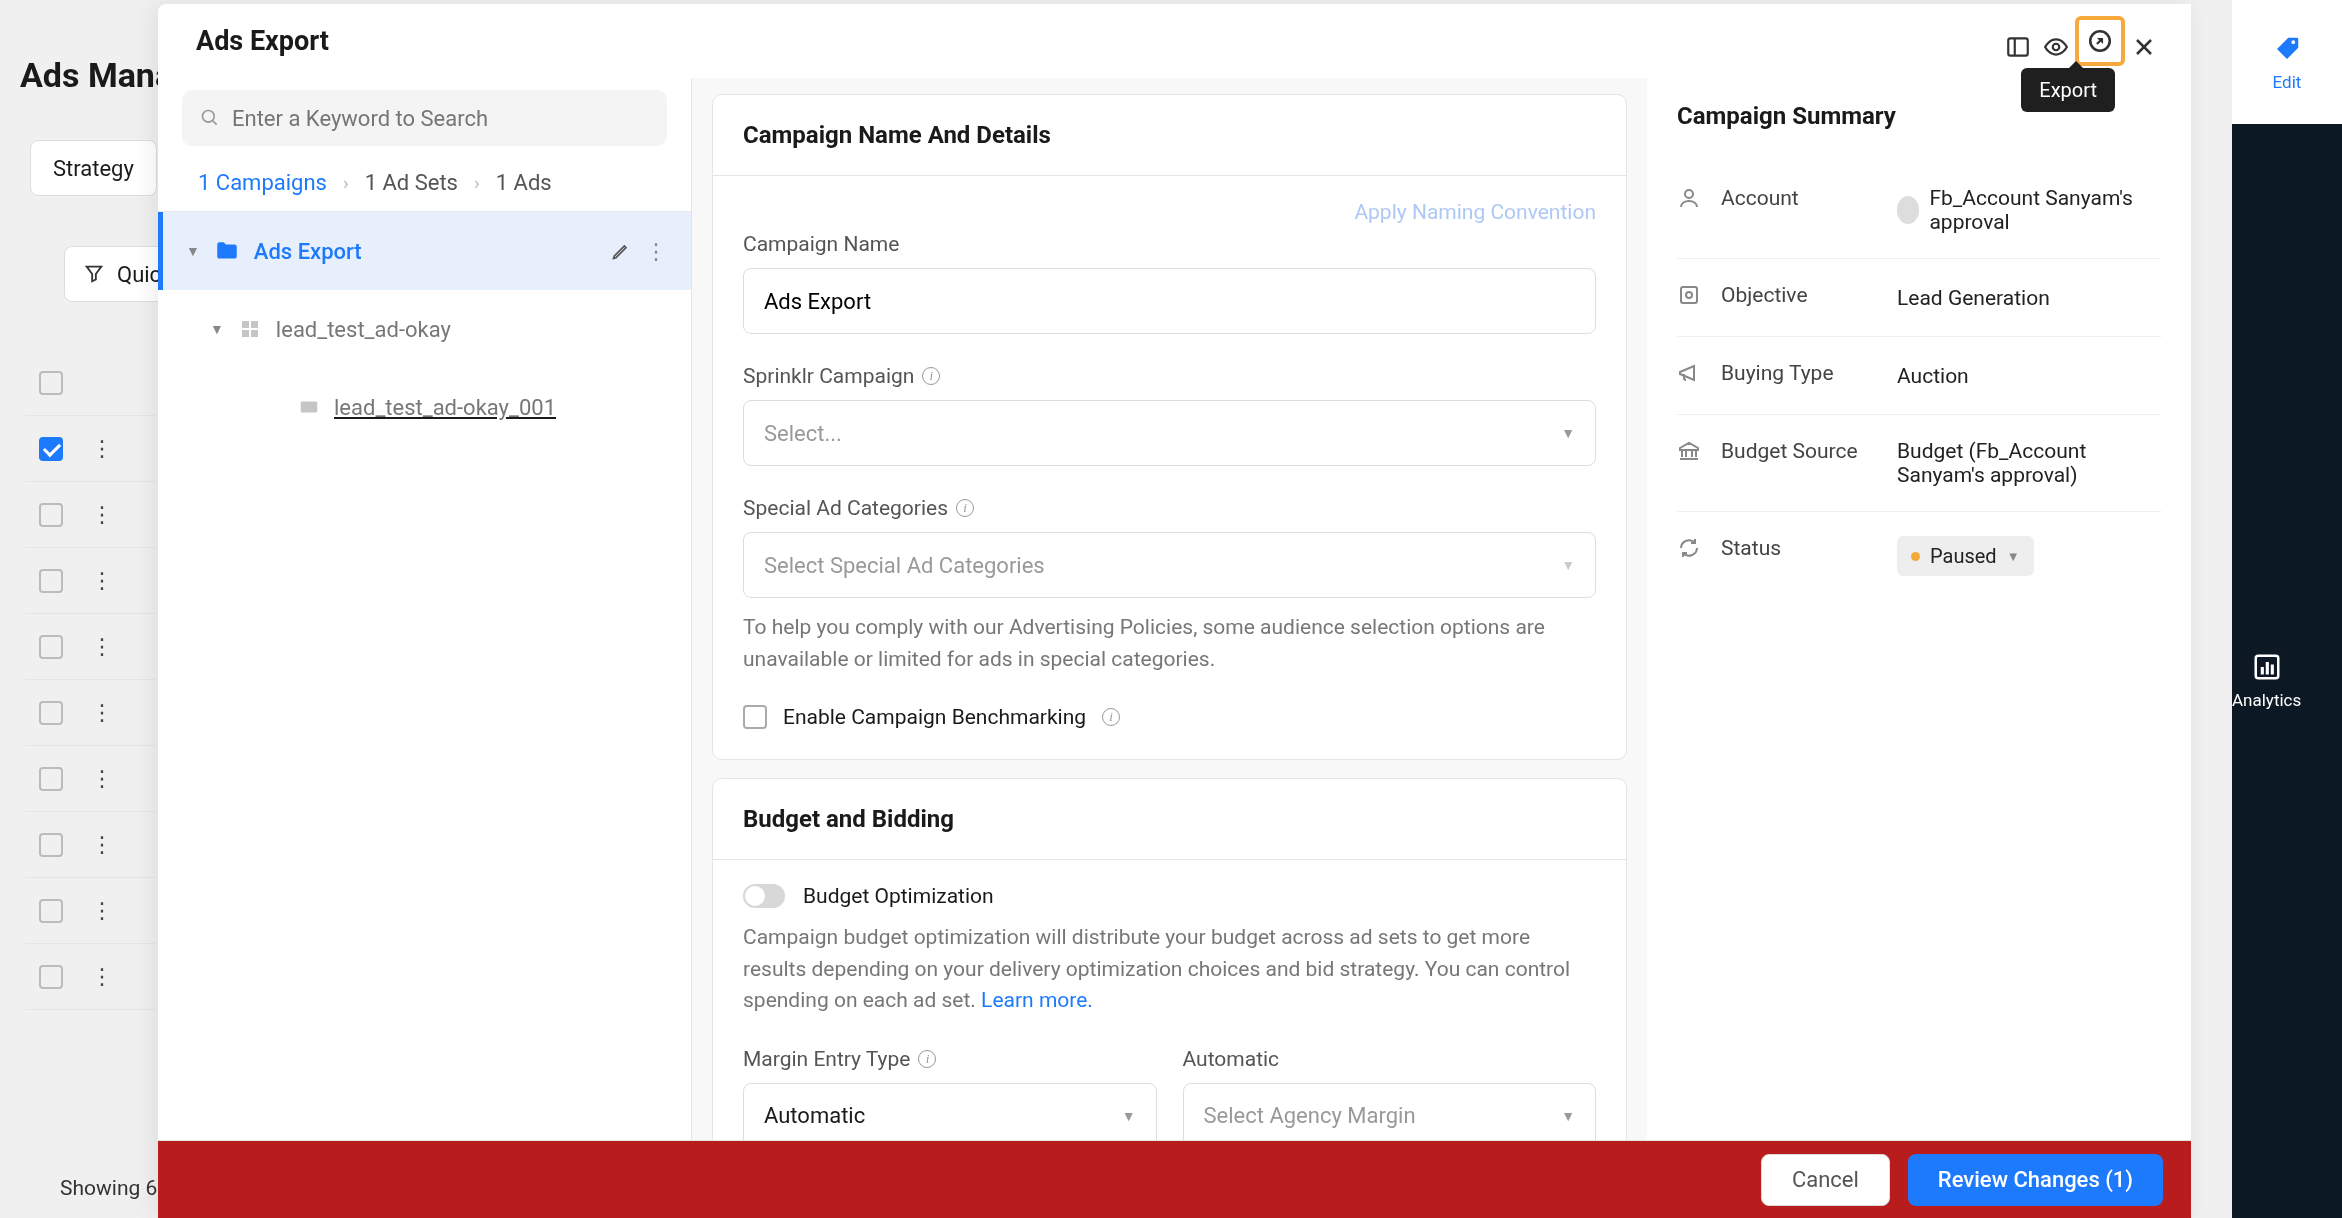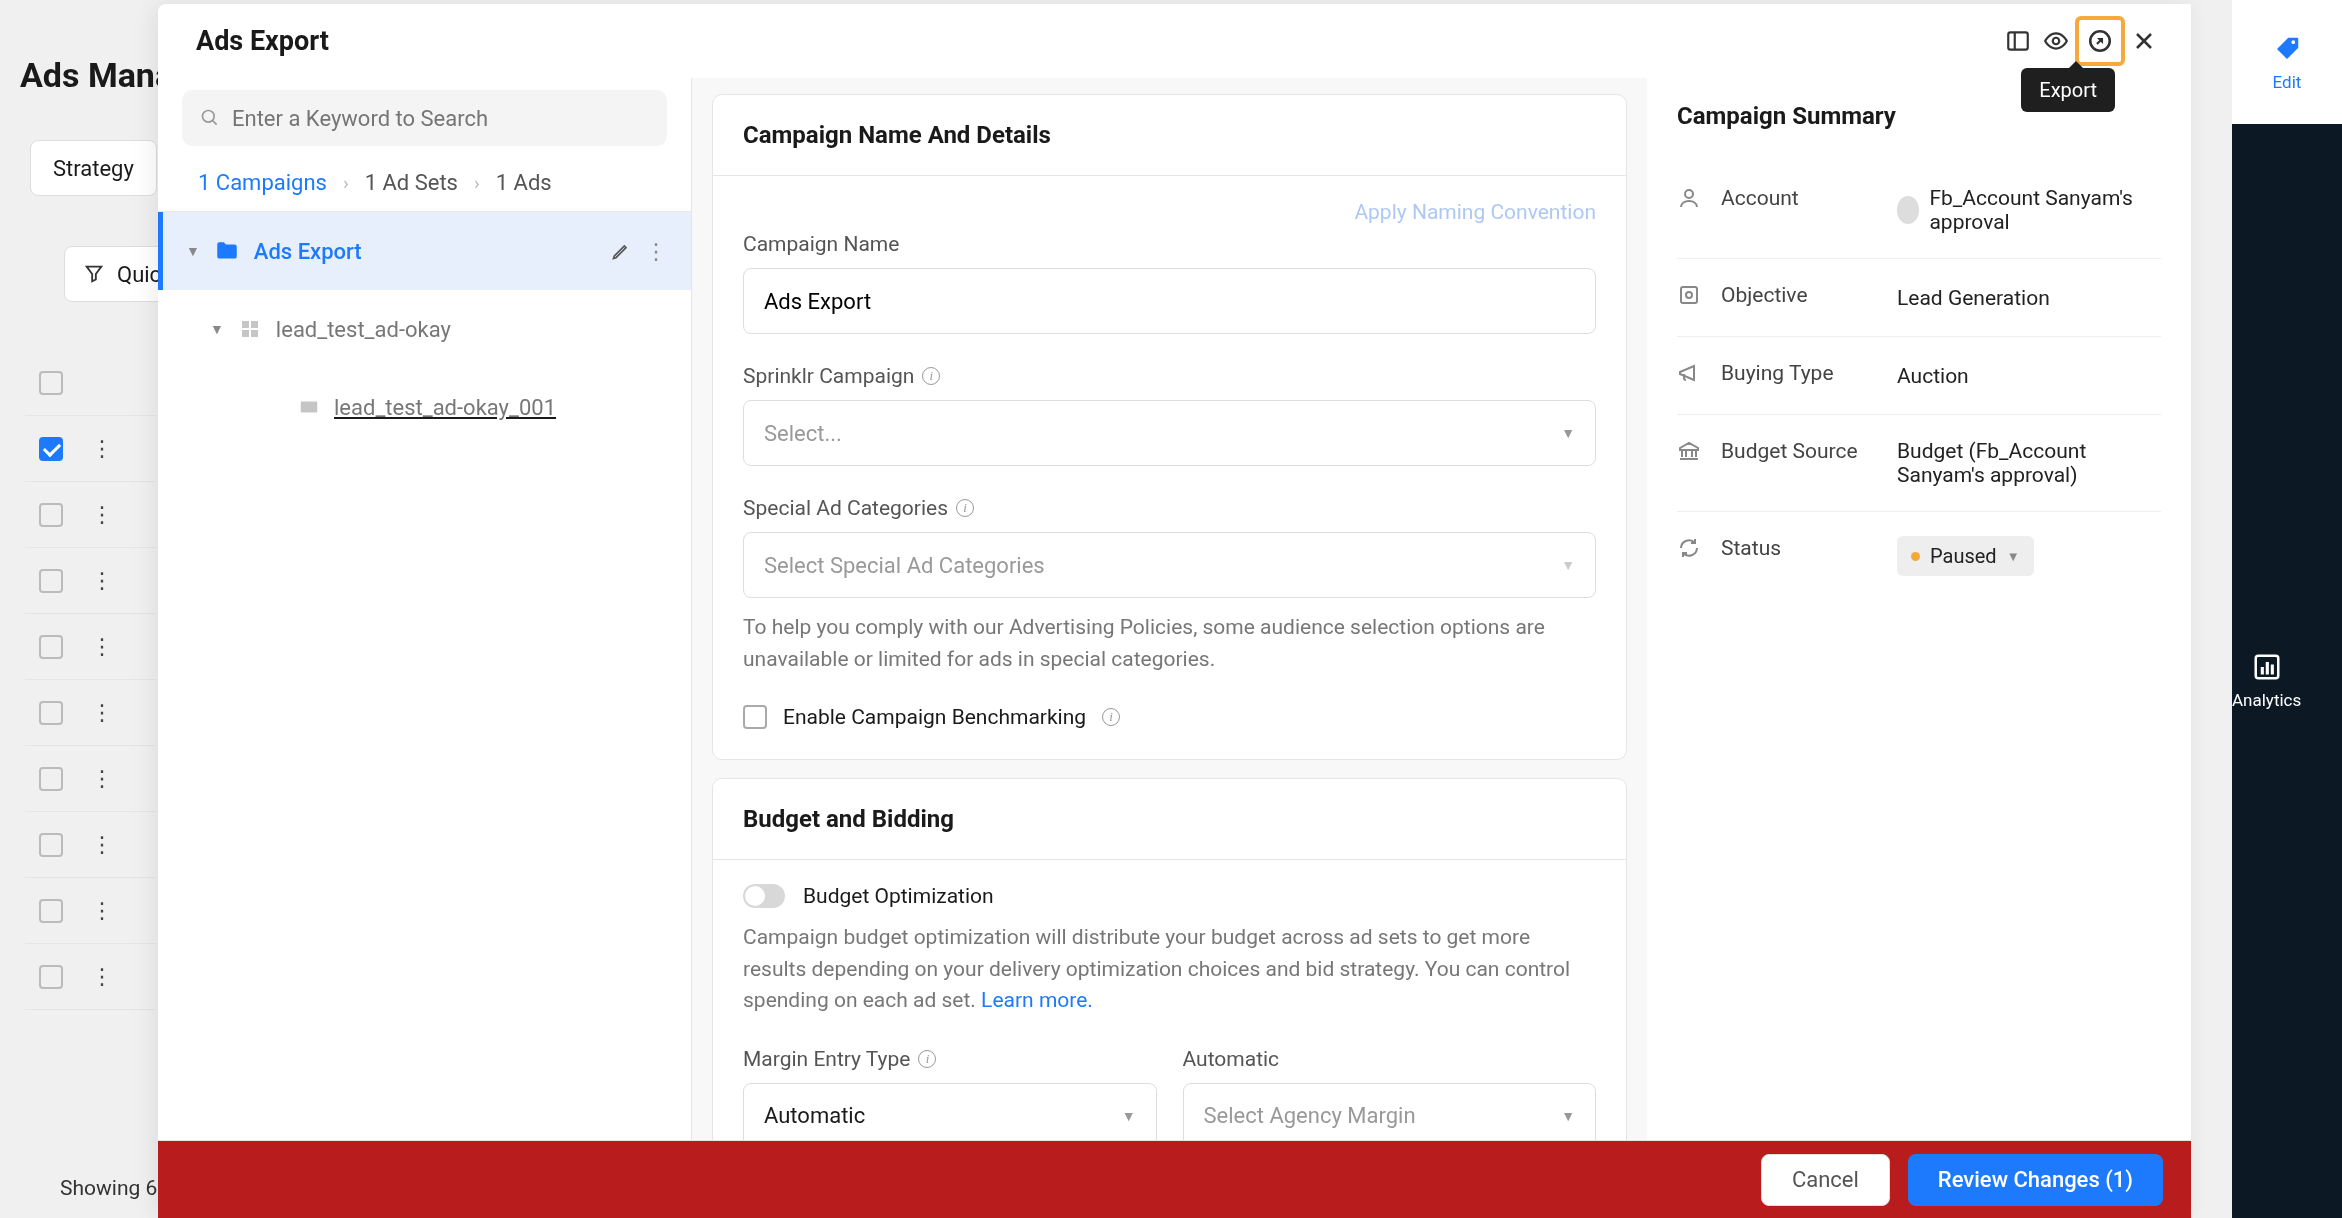--- a/index.html
+++ b/index.html
@@ -117,21 +117,21 @@
   align-items: center;
   justify-content: space-between;
   padding: 0 28px 0 38px;
 }
 .modal-title {
   font-size: 27px;
   font-weight: 700;
 }
 .header-icons {
   display: flex;
-  align-items: center;
+  align-items: flex-end;
   position: relative;
 }
 .hicon {
   width: 38px;
   height: 38px;
   display: flex;
   align-items: center;
   justify-content: center;
   cursor: pointer;
   border-radius: 6px;

